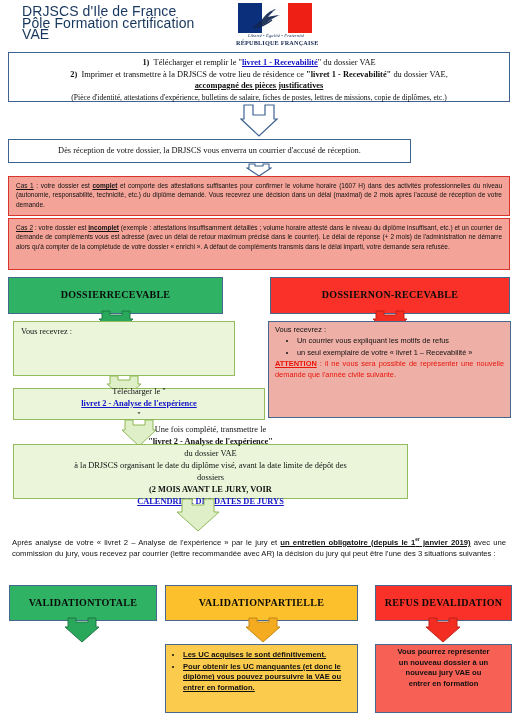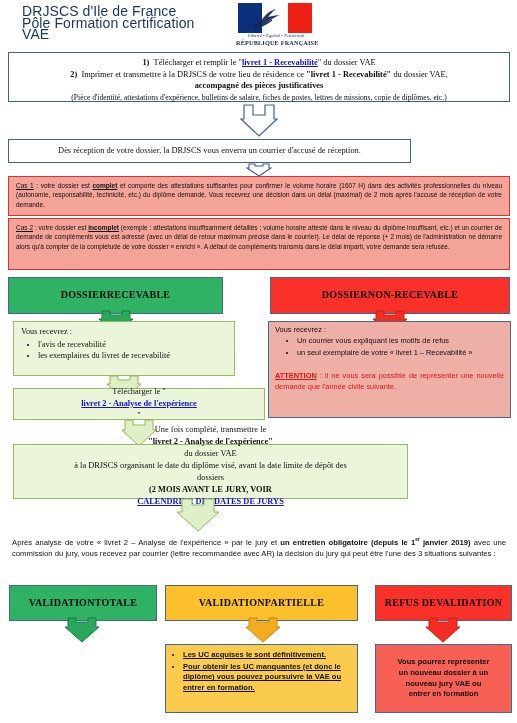--- a/index.html
+++ b/index.html
@@ -53,21 +53,21 @@
 
   .hdrbox-txt{
     font-family:"Liberation Serif", serif;
     font-size:8.4px;line-height:11.5px;text-align:center;color:#0d0d0d;
     padding:4px 6px 3px 6px;
   }
   .hdrbox-txt .ln{display:block;}
   .num{font-weight:bold;}
   .lk{color:#1212c8;text-decoration:underline;font-weight:bold;}
   .bld{font-weight:bold;}
-  .und{font-weight:bold;}
+  .und{text-decoration:underline;font-weight:bold;}
   .small{font-size:7.6px;}
 
   .casetxt{
     font-family:"Liberation Sans", sans-serif;
     font-size:6.5px;line-height:9.4px;color:#111;
     padding:4px 7px 3px 7px;text-align:justify;
   }
   .casetxt .case-lbl{text-decoration:underline;}
   .casetxt .b-u{font-weight:bold;text-decoration:underline;}
 
@@ -88,41 +88,41 @@
   .lst li{margin:0;}
   .lst .hdline{margin-bottom:1px;}
 
   .lstp{
     font-family:"Liberation Sans", sans-serif;
     font-size:7.4px;line-height:10.4px;color:#111;
     padding:3px 6px 3px 6px;
   }
   .lstp ul{margin:1px 0 0 0;padding-left:22px;}
   .lstp li{margin-bottom:1px;}
-  .att{color:#e8140a;text-align:justify;margin-top:13px;}
+  .att{color:#e8140a;text-align:justify;margin-top:1px;}
   .att .k{font-weight:bold;text-decoration:underline;}
 
   .ctr{
     font-family:"Liberation Serif", serif;
     font-size:8.4px;line-height:12px;text-align:center;color:#111;
     height:100%;display:flex;flex-direction:column;align-items:center;justify-content:center;
     padding:2px 6px;box-sizing:border-box;
   }
   .ctr span{display:block;}
 
   .para{
     position:absolute;
     font-family:"Liberation Sans", sans-serif;
     font-size:7.7px;line-height:11.2px;color:#111;text-align:justify;
   }
 
   .ft-txt{
     font-family:"Liberation Sans", sans-serif;font-weight:bold;
     font-size:7.6px;line-height:10.6px;text-align:center;color:#111;
-    height:100%;display:flex;flex-direction:column;align-items:center;justify-content:center;
+    height:100%;display:flex;flex-direction:column;align-items:center;justify-content:flex-start;
     padding:2px 1px;box-sizing:border-box;border-radius:16px;
   }
   .ft-list{
     font-family:"Liberation Sans", sans-serif;font-weight:bold;
     font-size:7.6px;line-height:10.6px;color:#111;
     padding:5px 5px 3px 2px;
   }
   .ft-list ul{margin:0;padding-left:15px;}
   .ft-list li{margin-bottom:1px;}
 
@@ -203,24 +203,20 @@
     <path d="M4 1 L4 9 L1 9 L18 24 L35 9 L32 9 L32 1 L24 1 L24 5 L12 5 L12 1 Z" fill="#29a85c" stroke="#1d7a42" stroke-width="1"></path>
   </svg>
 
   <svg class="arrow" style="left:372px;top:310px;width:36px;height:25px;" viewBox="0 0 36 25">
     <path d="M4 1 L4 9 L1 9 L18 24 L35 9 L32 9 L32 1 L24 1 L24 5 L12 5 L12 1 Z" fill="#f32d22" stroke="#c02018" stroke-width="1"></path>
   </svg>
 
   <div class="box b-lightgreen" style="left:13px;top:321px;width:222px;height:55px;">
     <div class="lst">
       <div class="hdline">Vous recevrez :</div>
-      <ul>
-        <li>l'avis de recevabilité</li>
-        <li>les exemplaires du livret de recevabilité</li>
-      </ul>
     </div>
   </div>
 
   <div class="box b-lightpink" style="left:268px;top:321px;width:243px;height:97px;">
     <div class="lstp">
       <div>Vous recevrez :</div>
       <ul>
         <li>Un courrier vous expliquant les motifs de refus</li>
         <li>un seul exemplaire de votre « livret 1 – Recevabilité »</li>
       </ul>

